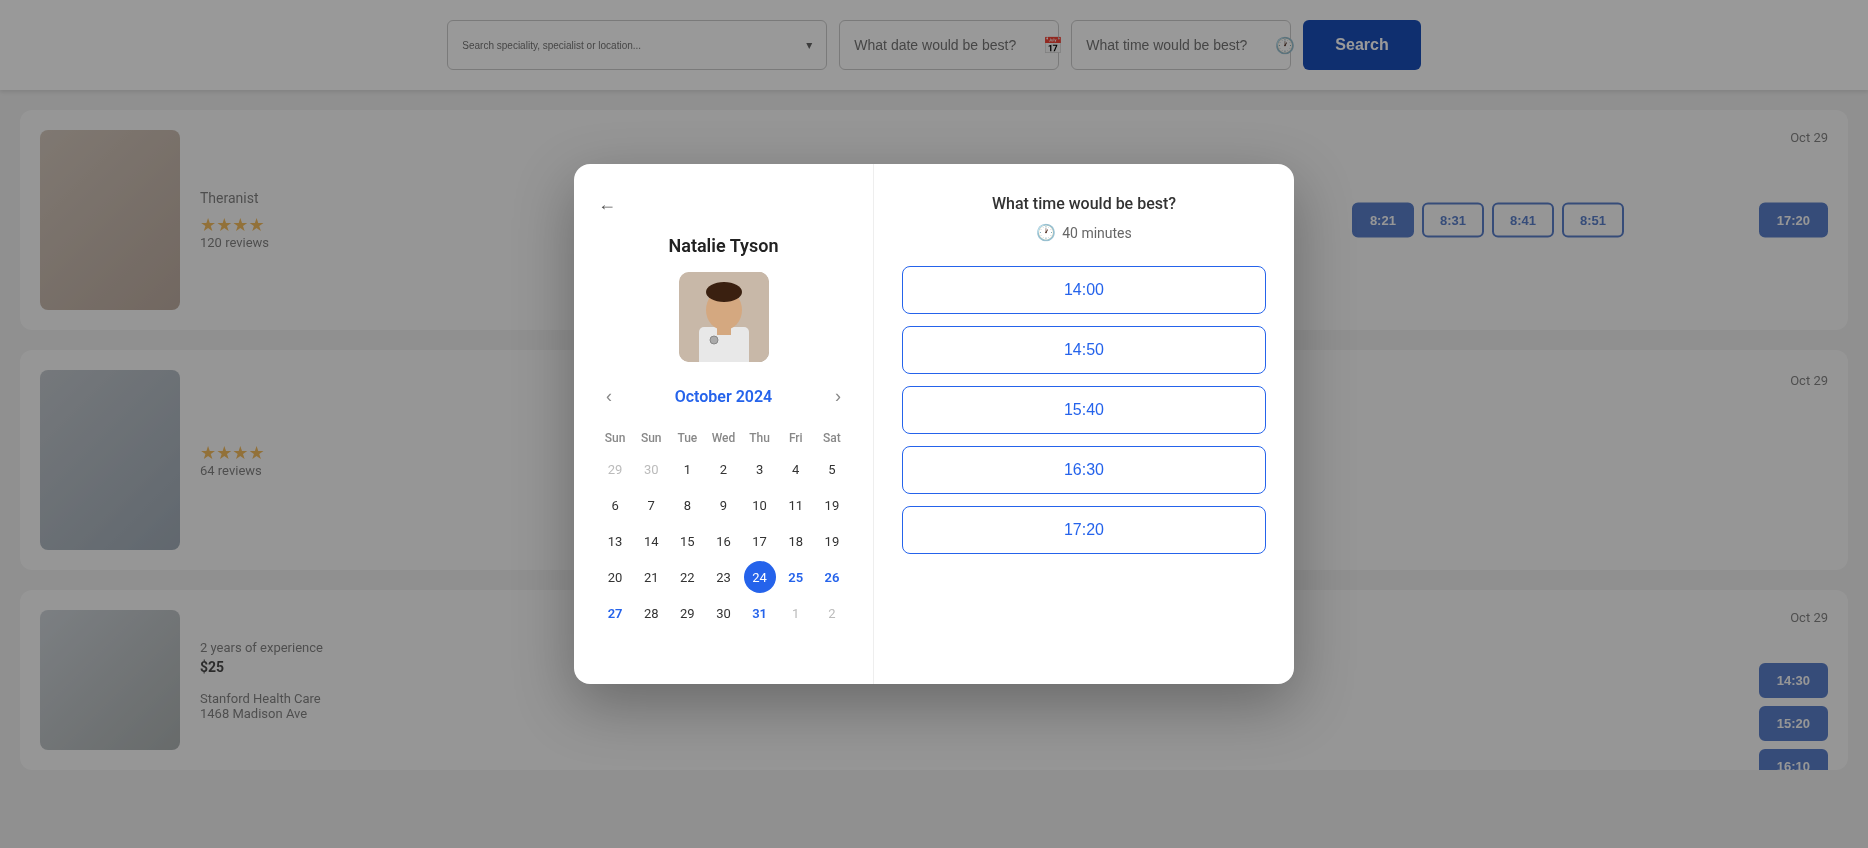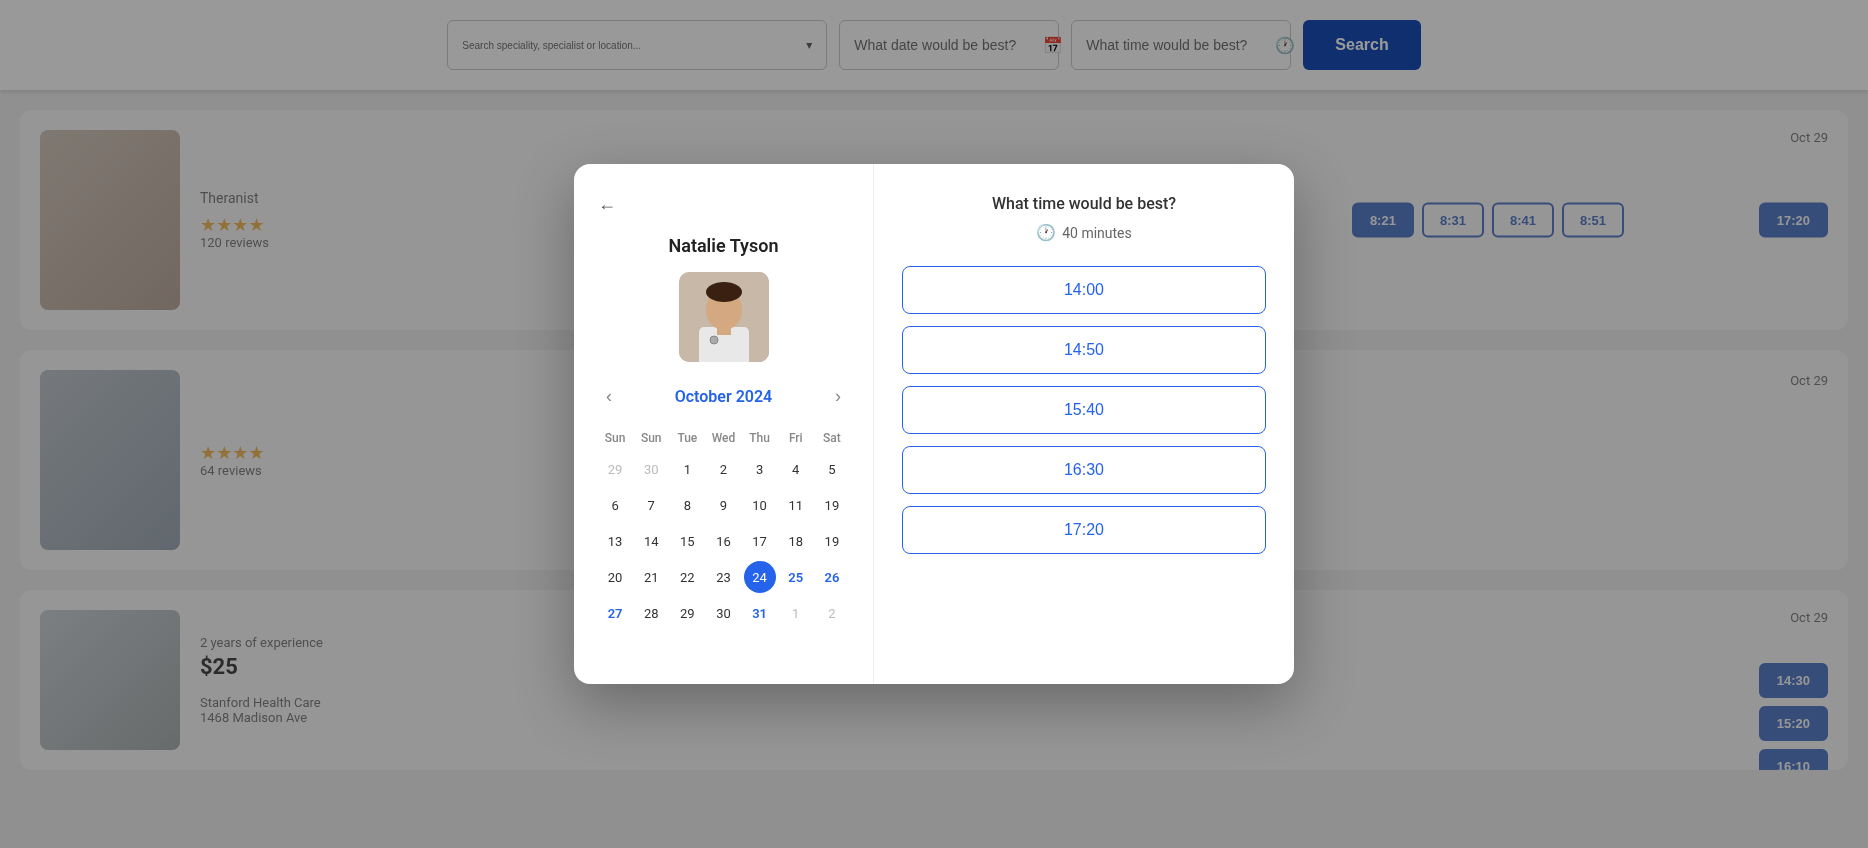--- a/index.html
+++ b/index.html
@@ -429,21 +429,21 @@
         <span style="font-size:13px; color:#555;">Oct 29</span>
       </div>
     </div>
 
     <div class="doctor-card" style="opacity:0.7; height:180px; margin-top: 10px;">
       <div class="doctor-photo" style="height:140px;">
         <div class="photo-placeholder" style="background: linear-gradient(135deg, #c0c8d0 0%, #909898 100%);"></div>
       </div>
       <div class="doctor-info">
         <div style="font-size:13px; color:#555; margin-bottom:4px;">2 years of experience</div>
-        <div style="font-size:22px; font-weight:700; margin-bottom:16px;">$25</div>
+        <div style="font-size:14px; font-weight:700; margin-bottom:16px;">$25</div>
         <div style="font-size:13px; color:#555;">Stanford Health Care</div>
         <div style="font-size:13px; color:#555;">1468 Madison Ave</div>
       </div>
       <div style="position:absolute; right:20px; top:20px; display:flex; flex-direction:column; align-items:flex-end; gap:8px;">
         <span style="font-size:13px; color:#555;">Oct 29</span>
         <div style="display:flex; gap:8px; margin-top:30px;flex-direction:column;">
           <button class="slot-btn active">14:30</button>
           <button class="slot-btn active">15:20</button>
           <button class="slot-btn active">16:10</button>
           <button class="slot-btn active">17:00</button>

